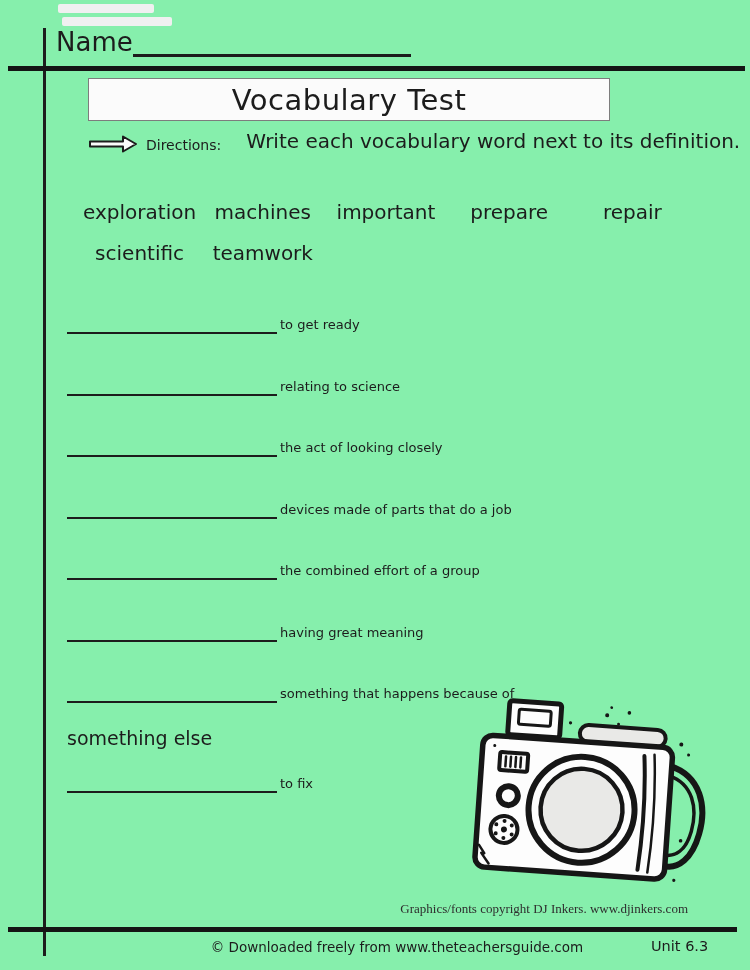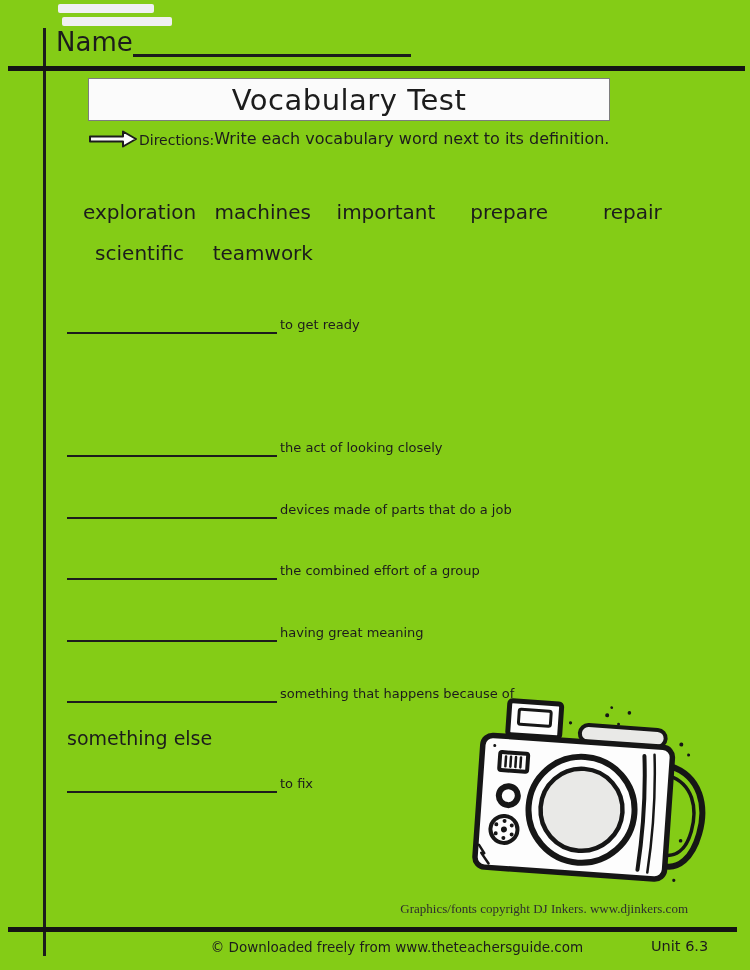--- a/index.html
+++ b/index.html
@@ -1,19 +1,19 @@
 <!DOCTYPE html>
 <html><head>
 <meta charset="utf-8">
 <style>
   * { margin:0; padding:0; box-sizing:border-box; }
   html,body { background:#fafafa; }
   .page {
     position:relative; width:750px; height:970px;
-    background:#84cc16; overflow:hidden;
+    background:#86efac; overflow:hidden;
     font-family:"DejaVu Sans", sans-serif; color:#1c1c1c;
   }
   
   .ghost { position:absolute; left:58px; top:4px; width:120px; height:26px; }
   .ghost .g1, .ghost .g2 {
     position:absolute; background:#f0f0f0; border-radius:2px;
   }
   .ghost .g1 { left:0; top:0; width:96px; height:9px; }
   .ghost .g2 { left:4px; top:13px; width:110px; height:9px; }
 
@@ -28,23 +28,23 @@
 
   
   .title-box {
     position:absolute; left:88px; top:78px; width:522px; height:43px;
     border:1.6px solid #7d7d7d; background:#fbfbfb;
     display:flex; align-items:center; justify-content:center;
   }
   .title-text { font-size:29px; letter-spacing:.5px; }
 
   
-  .directions { position:absolute; left:87px; top:129px; display:flex; align-items:flex-end; }
+  .directions { position:absolute; left:87px; top:129px; display:flex; align-items:flex-end; gap:7px; }
   .dir-label { font-size:14px; padding-top:2px; }
-  .dir-text  { font-size:16px; }
+  .dir-text  { font-size:20px;margin-left:18px; }
 
   
   .word-bank {
     position:absolute; left:78px; top:200px; width:616px;
     display:grid; grid-template-columns:repeat(5,1fr); row-gap:17px;
     font-size:20px; text-align:center;
   }
 
   
   .def-row { position:absolute; left:67px; display:flex; align-items:flex-end; gap:3px; height:30px; font-size:13px; white-space:nowrap; }
@@ -99,20 +99,24 @@
     <span>important</span>
     <span>prepare</span>
     <span>repair</span>
     <span>scientific</span>
     <span>teamwork</span>
   </div>
 
   <div class="def-row" style="top:304px">
     <span class="blank"></span>
     <span class="def-text">to get ready</span>
+  </div>
+  <div class="def-row" style="top:366px">
+    <span class="blank"></span>
+    <span class="def-text">relating to science</span>
   </div>
   <div class="def-row" style="top:427px">
     <span class="blank"></span>
     <span class="def-text">the act of looking closely</span>
   </div>
   <div class="def-row" style="top:489px">
     <span class="blank"></span>
     <span class="def-text">devices made of parts that do a job</span>
   </div>
   <div class="def-row" style="top:612px">

